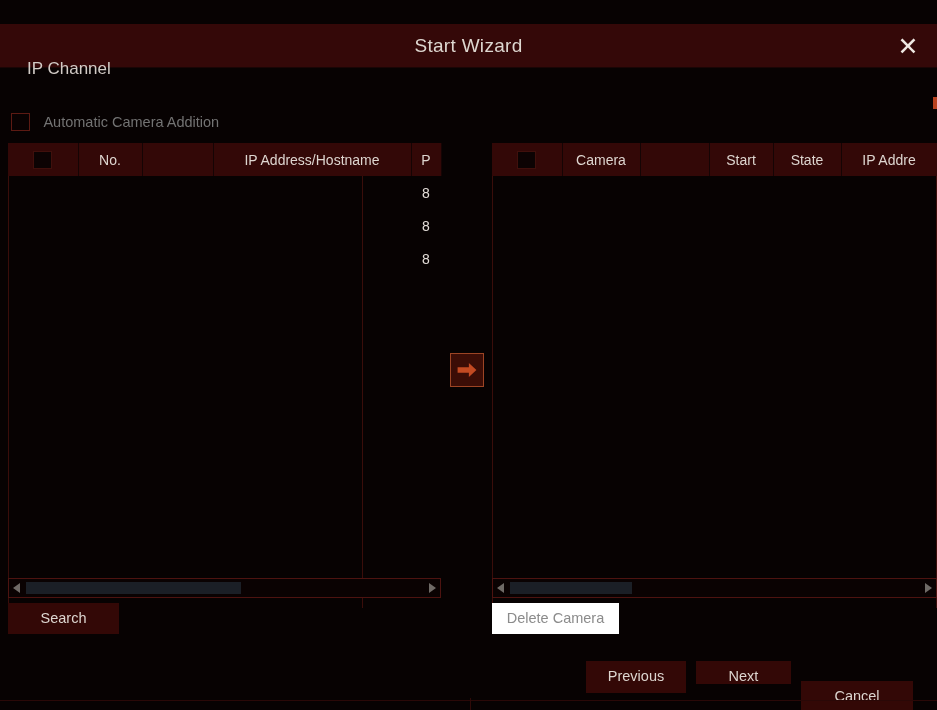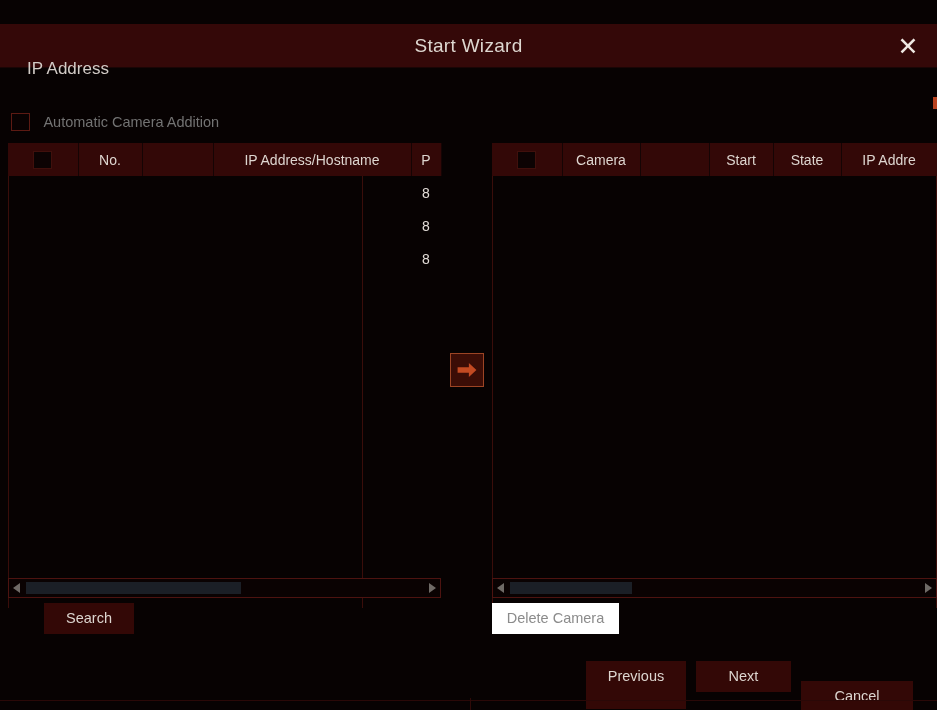--- a/index.html
+++ b/index.html
@@ -116,24 +116,24 @@
   }
 
   
   .btn {
     position: absolute; background: #330806; border: none;
     color: #ddd6d0; font-size: 14.5px; font-family: "Liberation Sans", sans-serif;
     cursor: pointer; text-align: center;
   }
   .btn.disabled { background: #ffffff; color: #8b8b8b; cursor: default; }
 
-  #btn-search  { left: 8px;   top: 603px; width: 90px; height: 31px; margin-left: 36px; }
+  #btn-search  { left: 8px;   top: 603px; width: 111px; height: 31px; }
   #btn-delete  { left: 492px; top: 603px; width: 127px; height: 31px; }
-  #btn-prev    { left: 586px; top: 661px; width: 100px; height: 48px; }
-  #btn-next    { left: 696px; top: 661px; width: 95px;  height: 31px; }
+  #btn-prev    { left: 586px; top: 661px; width: 100px; height: 32px; }
+  #btn-next    { left: 696px; top: 661px; width: 95px;  height: 23px; }
   #btn-cancel  { left: 801px; top: 661px; width: 112px; height: 31px; }
 
   
   .bottom-rule {
     position: absolute; left: 0; top: 700px; width: 937px; height: 1px;
     background: #2a0807;
   }
   .bottom-tick {
     position: absolute; left: 470px; top: 698px; width: 1px; height: 12px;
     background: #2f0a08;
@@ -147,21 +147,21 @@
 </head>
 <body>
 
 <div id="root">
 
   <div class="titlebar">
     <div class="title">Start Wizard</div>
     <div class="closebtn">✕</div>
   </div>
 
-  <div class="pagetitle">IP Address</div>
+  <div class="pagetitle">IP Channel</div>
 
   <div class="auto-row">
     <span class="cb"></span>
     <span class="lbl">Automatic Camera Addition</span>
   </div>
 
   <div class="panel left">
     <table class="grid" style="width:433px">
       <colgroup>
         <col style="width:70px">

